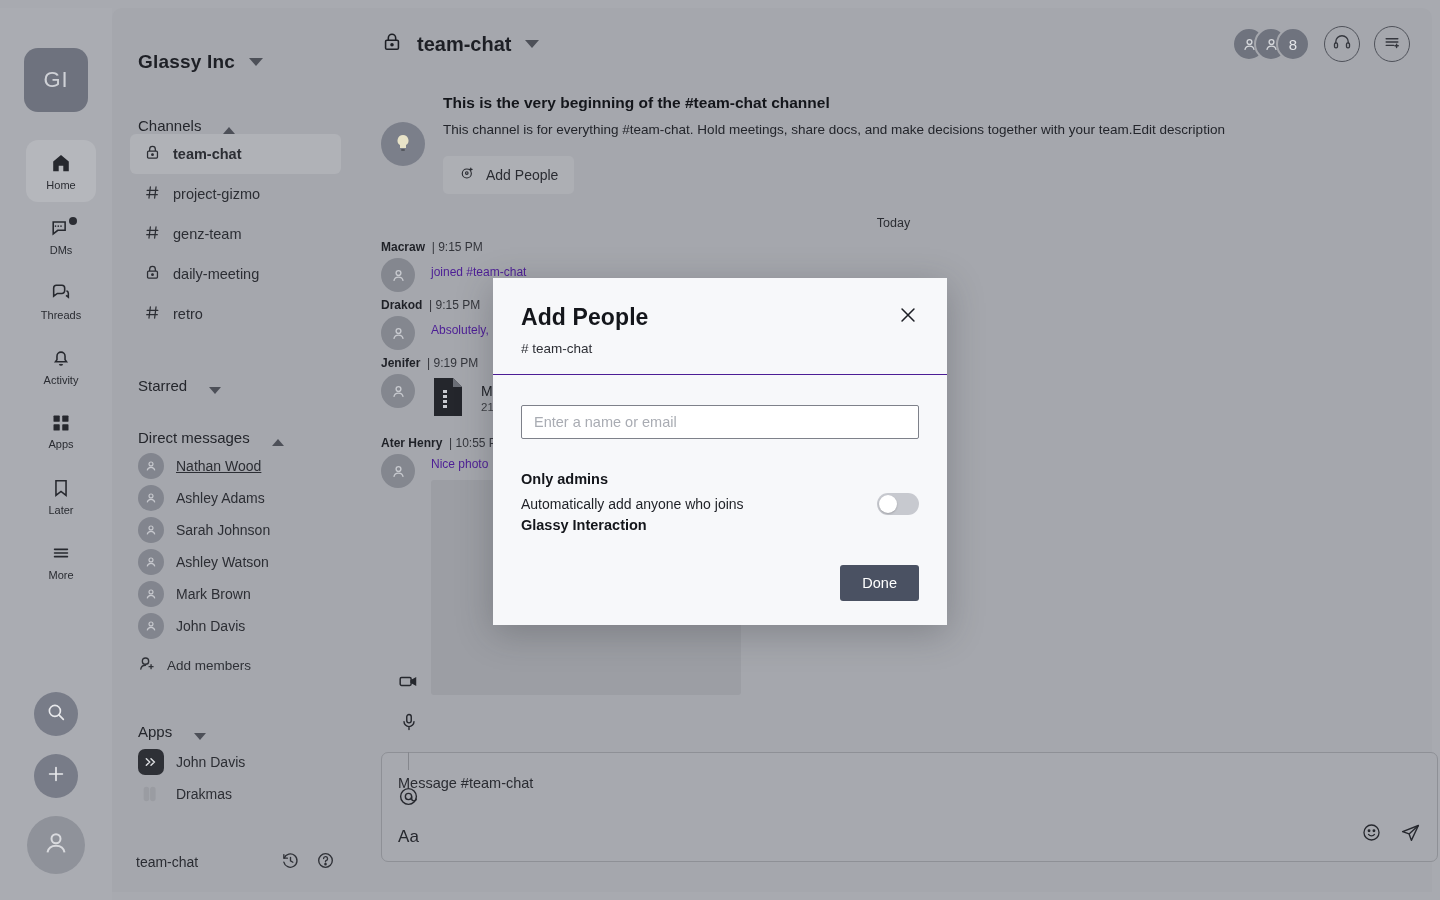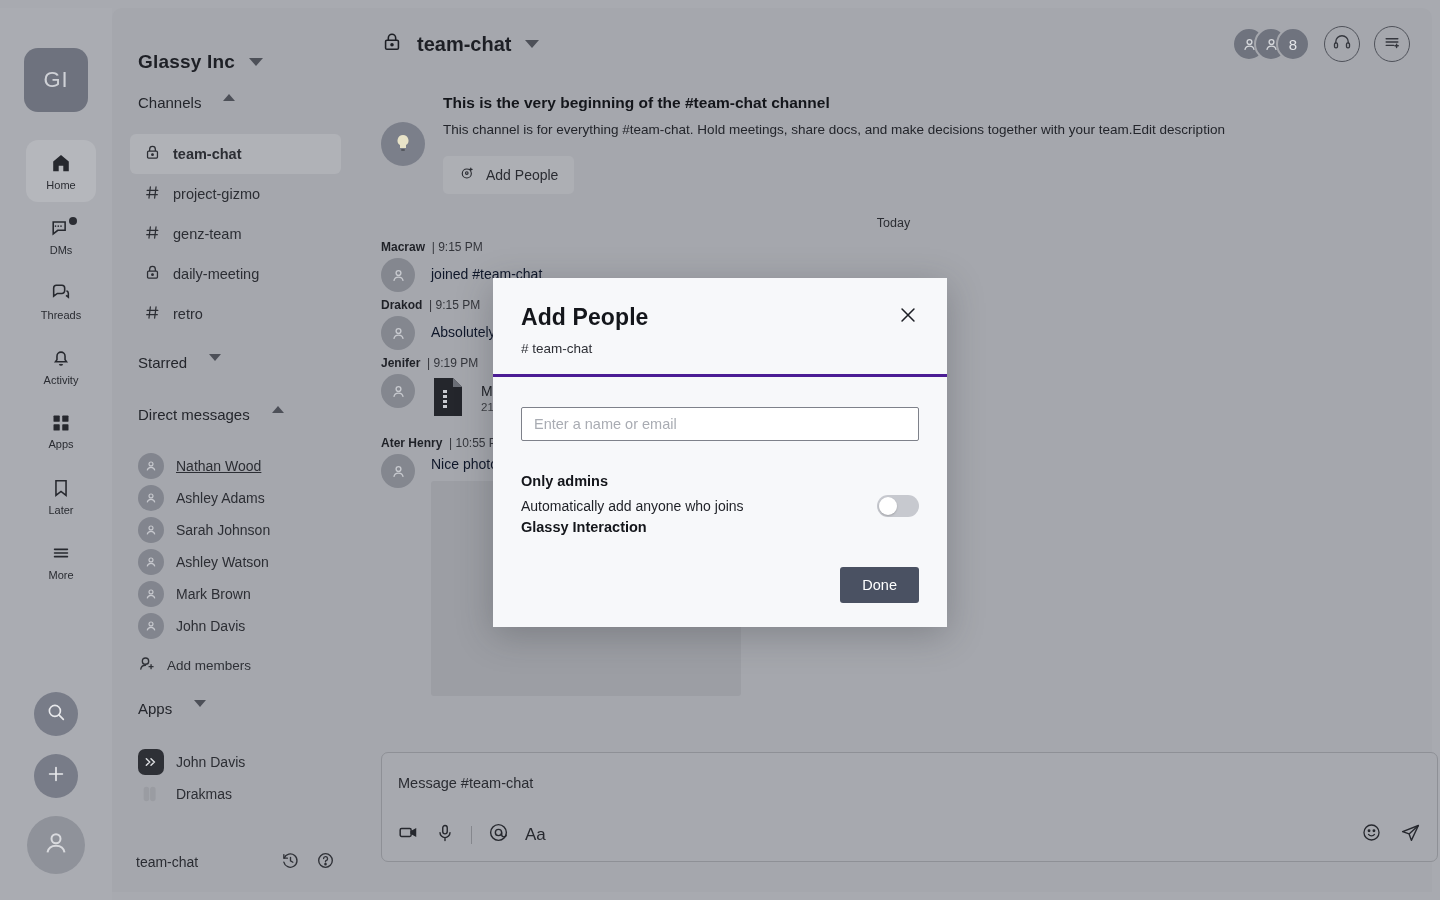--- a/index.html
+++ b/index.html
@@ -62,21 +62,21 @@
   }
   .ws-header {
     display: flex; align-items: center; gap: 14px;
     padding: 0 0 0 26px; height: 48px;
   }
   .ws-name { font-size: 19px; color: #1e2026; font-weight: 600; letter-spacing: .2px; }
   .caret-down { width: 0; height: 0; border-left: 7px solid transparent; border-right: 7px solid transparent; border-top: 8px solid #4d5058; }
   .caret-up { width: 0; height: 0; border-left: 6px solid transparent; border-right: 6px solid transparent; border-bottom: 7px solid #4d5058; }
   .caret-dn-sm { width: 0; height: 0; border-left: 6px solid transparent; border-right: 6px solid transparent; border-top: 7px solid #4d5058; }
   .sec-head {
-    display: flex; align-items: flex-start; gap: 22px;
+    display: flex; align-items: flex-end; gap: 22px;
     padding: 0 0 0 26px; height: 40px; margin-top: 8px;
   }
   .sec-title { font-size: 15px; color: #24262c; }
   .chan-row {
     display: flex; align-items: center; gap: 12px;
     height: 40px; margin: 0 14px 0 18px; padding-left: 14px; border-radius: 6px;
     color: #2c2e34; font-size: 14.5px;
   }
   .chan-row.active { background: #b0b2b7; font-weight: 700; }
   .dm-row {
@@ -124,50 +124,50 @@
     display:inline-flex; align-items:center; gap:10px;
     background:#adafb4; border-radius:5px; padding:9px 16px;
     font-size:14px; color:#2a2c32; margin-top:16px;
   }
   .divider-day { text-align:center; font-size:12.5px; color:#2b2d33; margin: 22px 0 10px; }
   .msg { padding: 0 26px; margin-bottom: 6px; }
   .msg .meta { font-size:12px; color:#1f2127; margin-bottom:4px; font-weight:600;}
   .msg .meta .time { font-weight:400; color:#33353b; }
   .msg .body { display:flex; gap:16px; align-items:flex-start; }
   .av-msg { width:34px; height:34px; border-radius:50%; background:#84878f; display:flex; align-items:center; justify-content:center; color:#c8cacf; flex:0 0 auto;}
-  .msg .text { font-size:14px; color:#0f172a; padding-top:6px; line-height:1.45;}
+  .msg .text { font-size:12px; color:#4c1d95; padding-top:6px; line-height:1.45;}
   .file-att { display:flex; align-items:center; gap:14px; padding-top:2px;}
   .file-ico { width:36px; height:44px; flex:0 0 auto;}
   .file-meta .fn { font-size:14px; color:#1c1e24; }
   .file-meta .fs { font-size:11.5px; color:#3a3c42; margin-top:2px;}
   .photo-ph {
     width:310px; height:215px; background:#9c9ea4; border-radius:3px;
     display:flex; align-items:center; justify-content:center; margin-top:6px;
   }
   
   .composer {
     position:absolute; left:26px; bottom:30px; width:1057px; height:110px;
     border:1px solid #8e9096; border-radius:7px; background:#a7a9af;
   }
   .composer .ph { font-size:14.5px; color:#2a2c32; padding:22px 0 0 16px; }
-  .composer .tools { position:absolute; bottom:14px; left:16px; display:flex; align-items:center; gap:16px; color:#26282e;}
+  .composer .tools { position:absolute; bottom:14px; left:16px; display:flex; align-items:center; gap:16px; color:#26282e;flex-direction:column;}
   .composer .tools .vr { width:1px; height:18px; background:#85878d; }
   .composer .right-tools { position:absolute; bottom:14px; right:16px; display:flex; gap:18px; color:#26282e;}
   
   .overlay { position:absolute; inset:0; background:rgba(118,121,128,0.0); }
   .modal {
     position:absolute; left:493px; top:278px; width:454px;
     background:#f7f8fa; box-shadow: 0 8px 34px rgba(40,42,48,.28);
   }
   .modal-head { padding: 26px 28px 18px 28px; }
   .modal-head .row { display:flex; align-items:flex-start; }
   .modal-title { font-size:23px; font-weight:700; color:#14161b; letter-spacing:.1px;}
   .modal-close { margin-left:auto; color:#1d1f25; line-height:0; }
   .modal-sub { font-size:13.5px; color:#2d2f35; margin-top:10px; }
-  .modal-body { padding: 30px 28px 10px 28px; border-top:3px solid #4c1d95; }
+  .modal-body { padding: 30px 28px 10px 28px; border-top:1px solid #4c1d95; }
   .name-input {
     width:100%; height:34px; border:1px solid #7e818a; background:#fff;
     padding:0 12px; font-size:14.5px; color:#1c1e24;
     font-family:"Liberation Sans", sans-serif; border-radius:2px;
   }
   .name-input::placeholder { color:#a9acb3; }
   .opt-block { margin-top:32px; display:flex; align-items:flex-start; }
   .opt-text .t1 { font-size:14.5px; font-weight:700; color:#14161b; margin-bottom:9px;}
   .opt-text .t2 { font-size:14px; color:#1e2026; margin-bottom:5px;}
   .opt-text .t3 { font-size:14.5px; font-weight:700; color:#14161b;}

